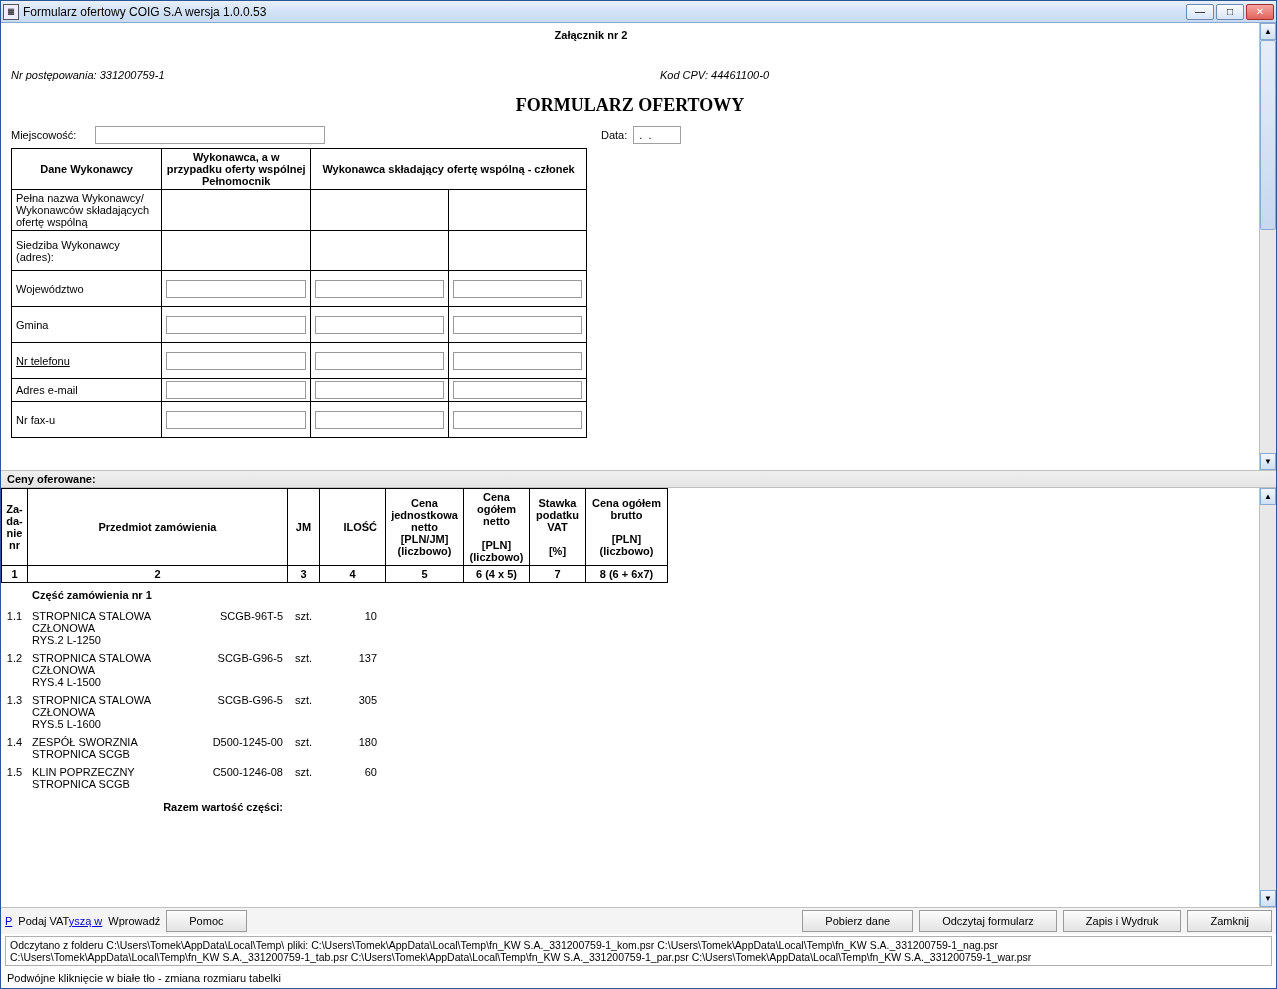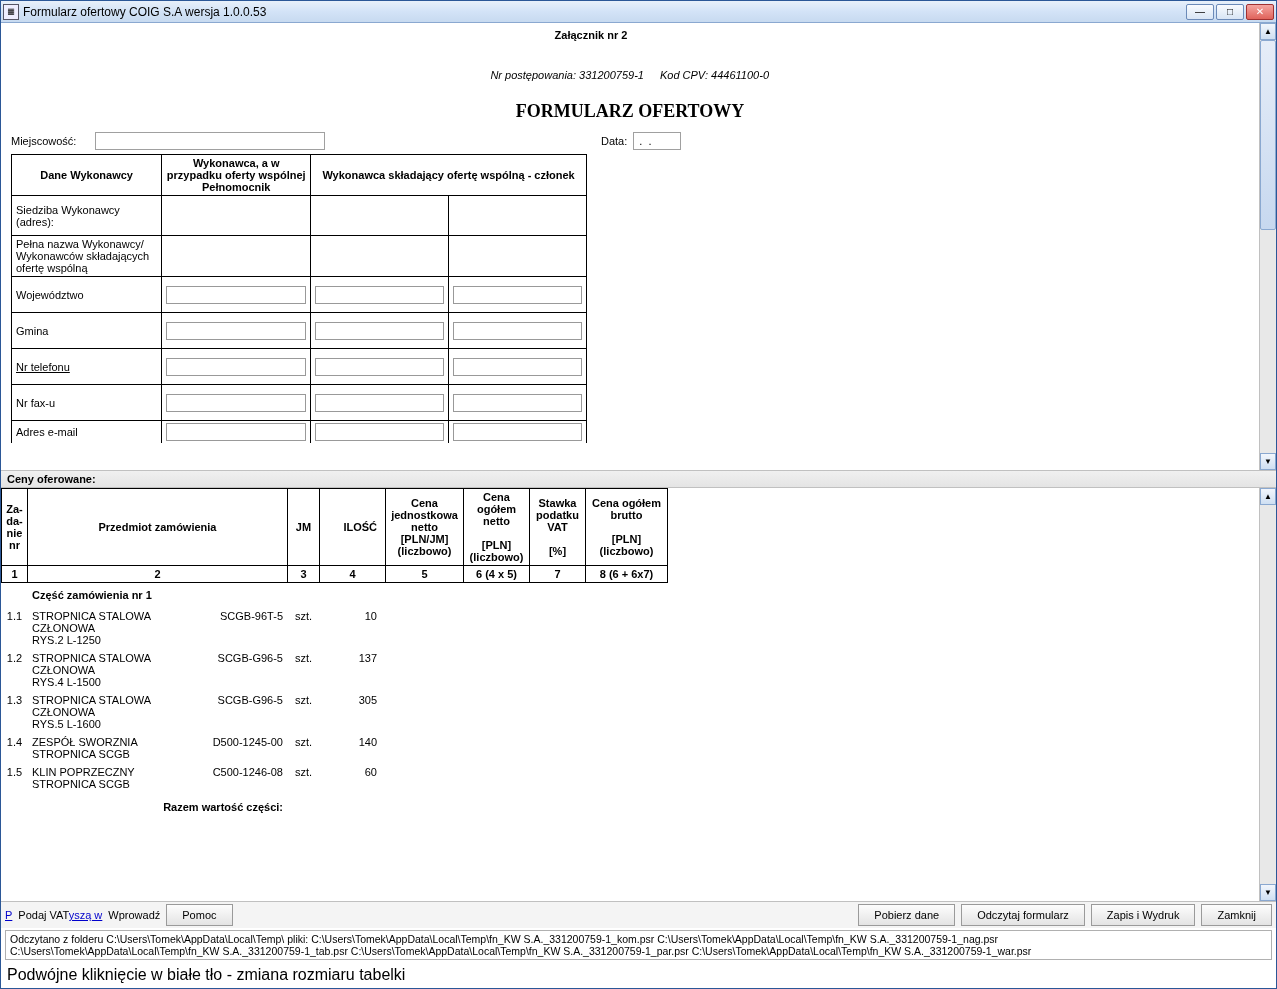--- a/index.html
+++ b/index.html
@@ -73,21 +73,21 @@
   border: 1px solid #8aa8d0;
   display: flex; align-items: center; justify-content: center;
   font-size: 8px;
 }
 .vscroll .thumb {
   position: absolute; top: 17px; left: 0; right: 0; height: 190px;
   background: linear-gradient(to bottom,#e6edf8,#c7d8ef);
   border: 1px solid #8aa8d0;
   border-radius: 2px;
 }
-.header-row { display: flex; justify-content: flex-end; font-style: italic; margin-top: 28px; margin-bottom: 20px; gap: 16px; }
+.header-row { display: flex; justify-content: space-between; font-style: italic; margin-top: 28px; margin-bottom: 14px; }
 .attachment { font-weight: bold; font-style: normal; text-align: center; margin-bottom: 6px; }
 .form-title { font-family: "Times New Roman", serif; font-weight: bold; font-size: 18px; text-align: center; margin: 12px 0 10px; }
 .loc-row { display: flex; align-items: center; gap: 6px; margin-bottom: 4px; }
 .loc-row .lbl { width: 78px; }
 .loc-row input[type=text] {
   height: 18px; border: 1px solid #a0a0a0; padding: 0 2px; font-family: inherit; font-size: 11px;
 }
 .loc-field { width: 230px; }
 .date-lbl { margin-left: auto; }
 .date-field { width: 48px; }
@@ -171,40 +171,40 @@
   align-items: center;
   padding: 2px 4px;
   border-top: 1px solid #c0c0c0;
   background: #f4f4f4;
   gap: 6px;
 }
 .toolbar .left { display: flex; align-items: center; gap: 6px; }
 .toolbar .spacer { flex: 1; }
 .btn3d {
   height: 22px;
-  padding: 0 15px;
+  padding: 0 22px;
   background: linear-gradient(to bottom,#fdfdfd,#e3e3e3);
   border: 1px solid #9a9a9a;
   font-family: inherit;
   font-size: 11px;
   cursor: default;
 }
 .link { color: #0000cc; text-decoration: underline; cursor: default; }
 .log {
   border: 1px solid #b0b0b0;
   background: #fff;
   font-size: 10.5px;
   padding: 2px 4px;
   margin: 2px 4px;
   color: #000;
   height: 30px;
   overflow: hidden;
 }
 .hint {
-  font-size: 16px;
+  font-size: 11px;
   padding: 4px 6px;
 }
 </style>
 </head>
 <body>
 
 <div class="window">
 
   <div class="titlebar">
     <span class="titlebar-icon">▦</span>
@@ -244,60 +244,60 @@
       <table class="contractor-table">
         <thead>
           <tr>
             <th class="rowlbl">Dane Wykonawcy</th>
             <th class="col-b">Wykonawca, a w przypadku oferty wspólnej Pełnomocnik</th>
             <th colspan="2">Wykonawca składający ofertę wspólną - członek</th>
           </tr>
         </thead>
         <tbody>
           <tr>
-            <td style="height:40px;">Siedziba Wykonawcy (adres):</td>
-            <td></td>
-              <td></td>
-              <td></td>
-          </tr>
-          <tr>
             <td>Pełna nazwa Wykonawcy/ Wykonawców składających ofertę wspólną</td>
             <td class="col-b"></td>
               <td class="col-c1"></td>
               <td class="col-c2"></td>
           </tr>
           <tr>
+            <td style="height:40px;">Siedziba Wykonawcy (adres):</td>
+            <td></td>
+              <td></td>
+              <td></td>
+          </tr>
+          <tr>
             <td style="height:36px;">Województwo</td>
             <td><input style=""></td>
             <td><input style=""></td>
             <td><input style=""></td>
           </tr>
           <tr>
             <td style="height:36px;">Gmina</td>
             <td><input style=""></td>
             <td><input style=""></td>
             <td><input style=""></td>
           </tr>
           <tr>
             <td style="height:36px;text-decoration:underline;">Nr telefonu</td>
-            <td><input style=""></td>
-            <td><input style=""></td>
-            <td><input style=""></td>
-          </tr>
-          <tr>
-            <td style="height:36px;">Nr fax-u</td>
             <td><input style=""></td>
             <td><input style=""></td>
             <td><input style=""></td>
           </tr>
           <tr>
             <td style="border-bottom:none;">Adres e-mail</td>
             <td style="border-bottom:none;"><input style=""></td>
             <td style="border-bottom:none;"><input style=""></td>
             <td style="border-bottom:none;"><input style=""></td>
+          </tr>
+          <tr>
+            <td style="height:36px;">Nr fax-u</td>
+            <td><input style=""></td>
+            <td><input style=""></td>
+            <td><input style=""></td>
           </tr>
         </tbody>
       </table>
 
     </div>
     <div class="vscroll">
       <div class="arrow">▲</div>
       <div class="thumb"></div>
       <div class="arrow" style="position:absolute;bottom:0;">▼</div>
     </div>
@@ -411,21 +411,21 @@
             <tr class="item">
               <td class="c-nr">1.4</td>
               <td class="c-subj">
                 <div class="subj-wrap">
                   <span>ZESPÓŁ SWORZNIA</span>
                   <span class="subj-code">D500-1245-00</span>
                 </div>
                 <span class="subj-line2">STROPNICA SCGB</span>
               </td>
               <td class="c-jm">szt.</td>
-              <td class="c-qty">140</td>
+              <td class="c-qty">180</td>
               <td class="c-up"></td>
               <td class="c-net"></td>
               <td class="c-vat"></td>
               <td class="c-gross"></td>
               <td></td>
             </tr>
             <tr class="item">
               <td class="c-nr">1.5</td>
               <td class="c-subj">
                 <div class="subj-wrap">

